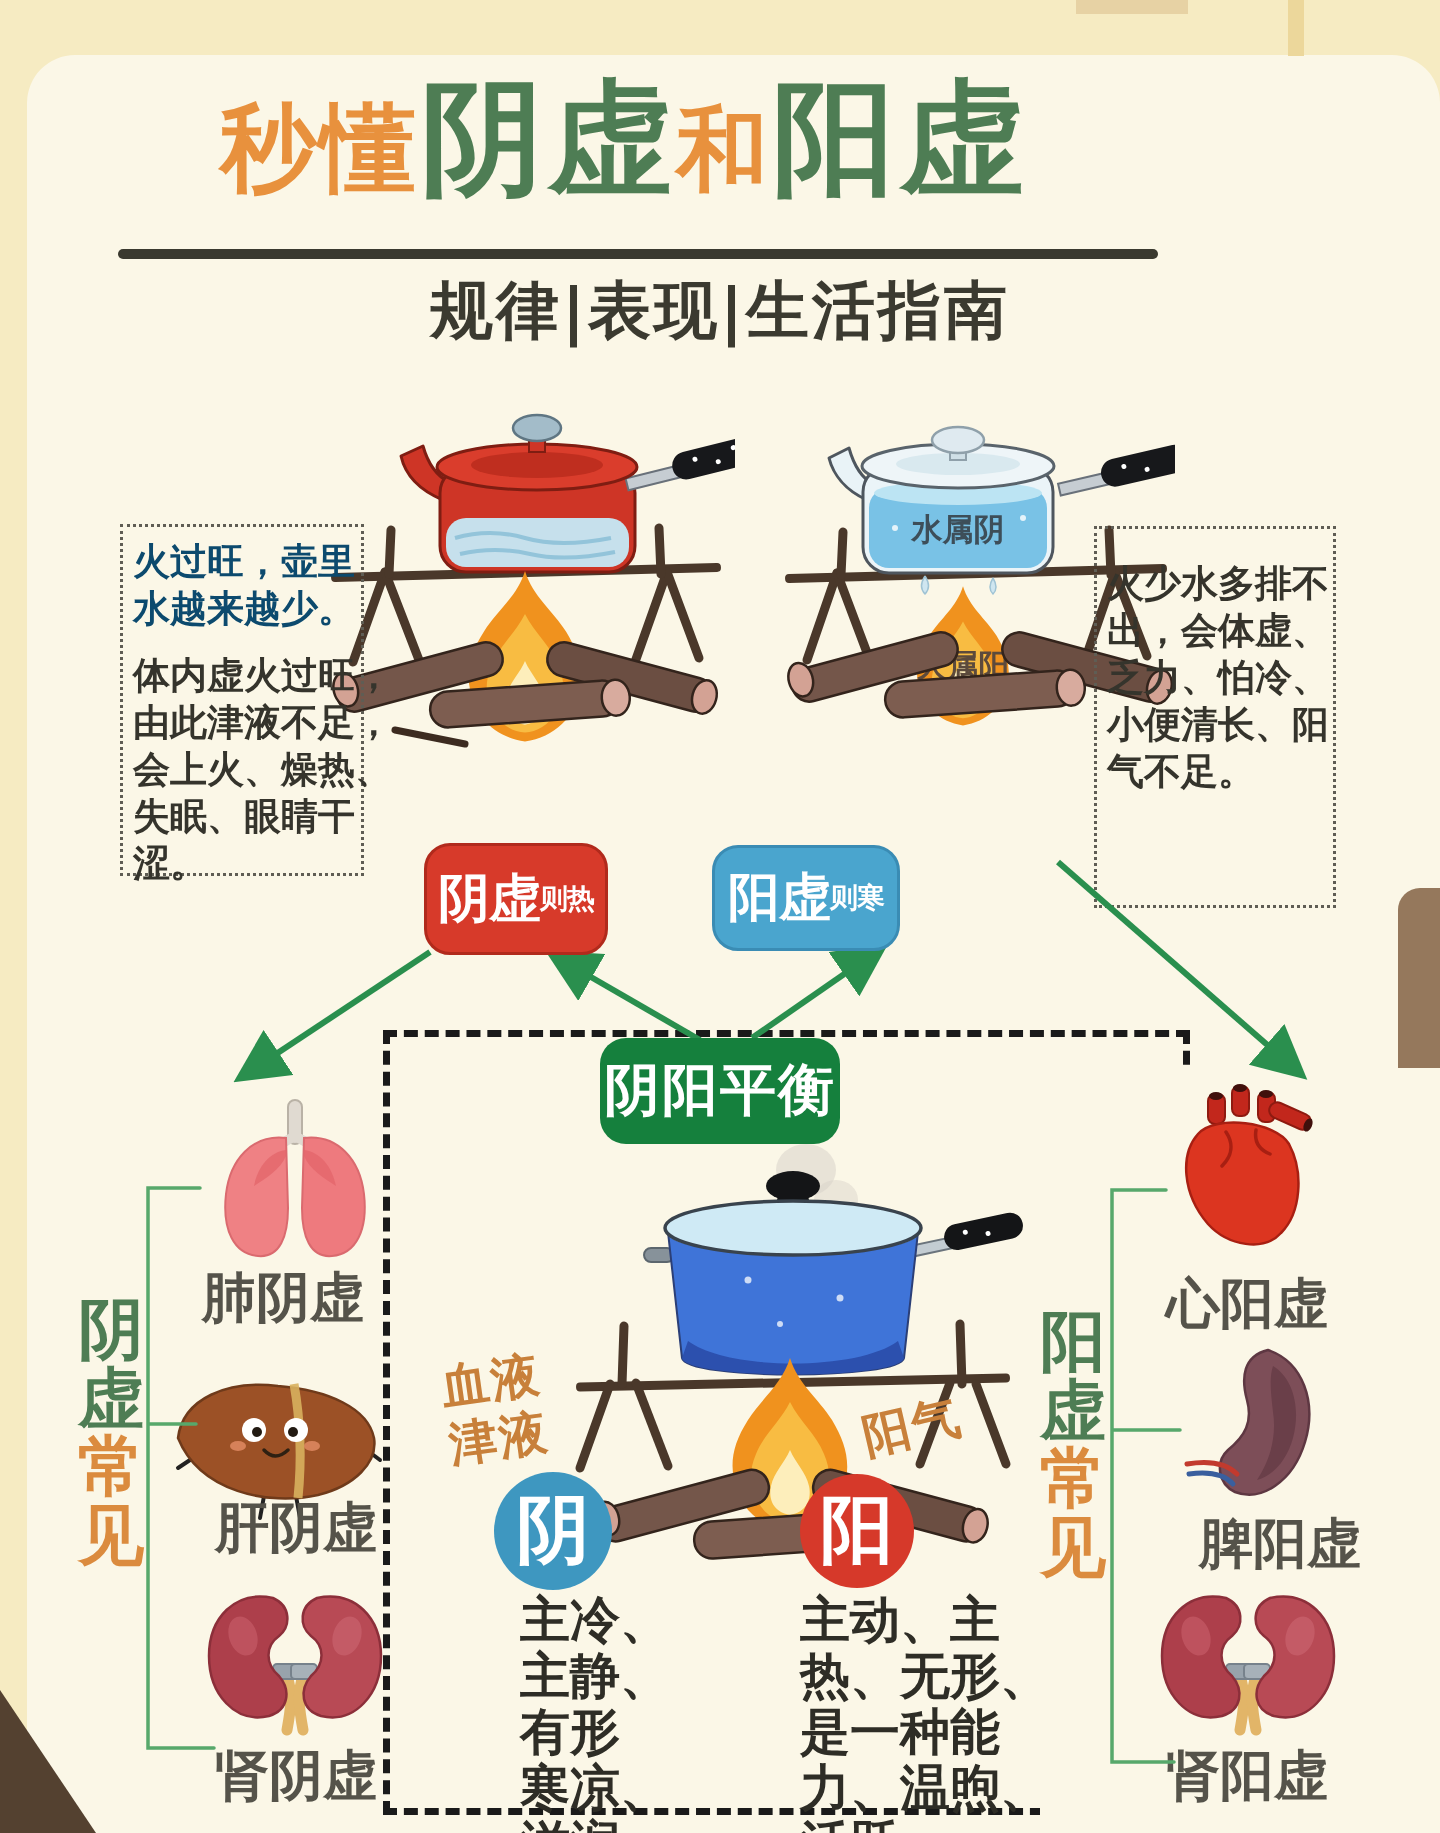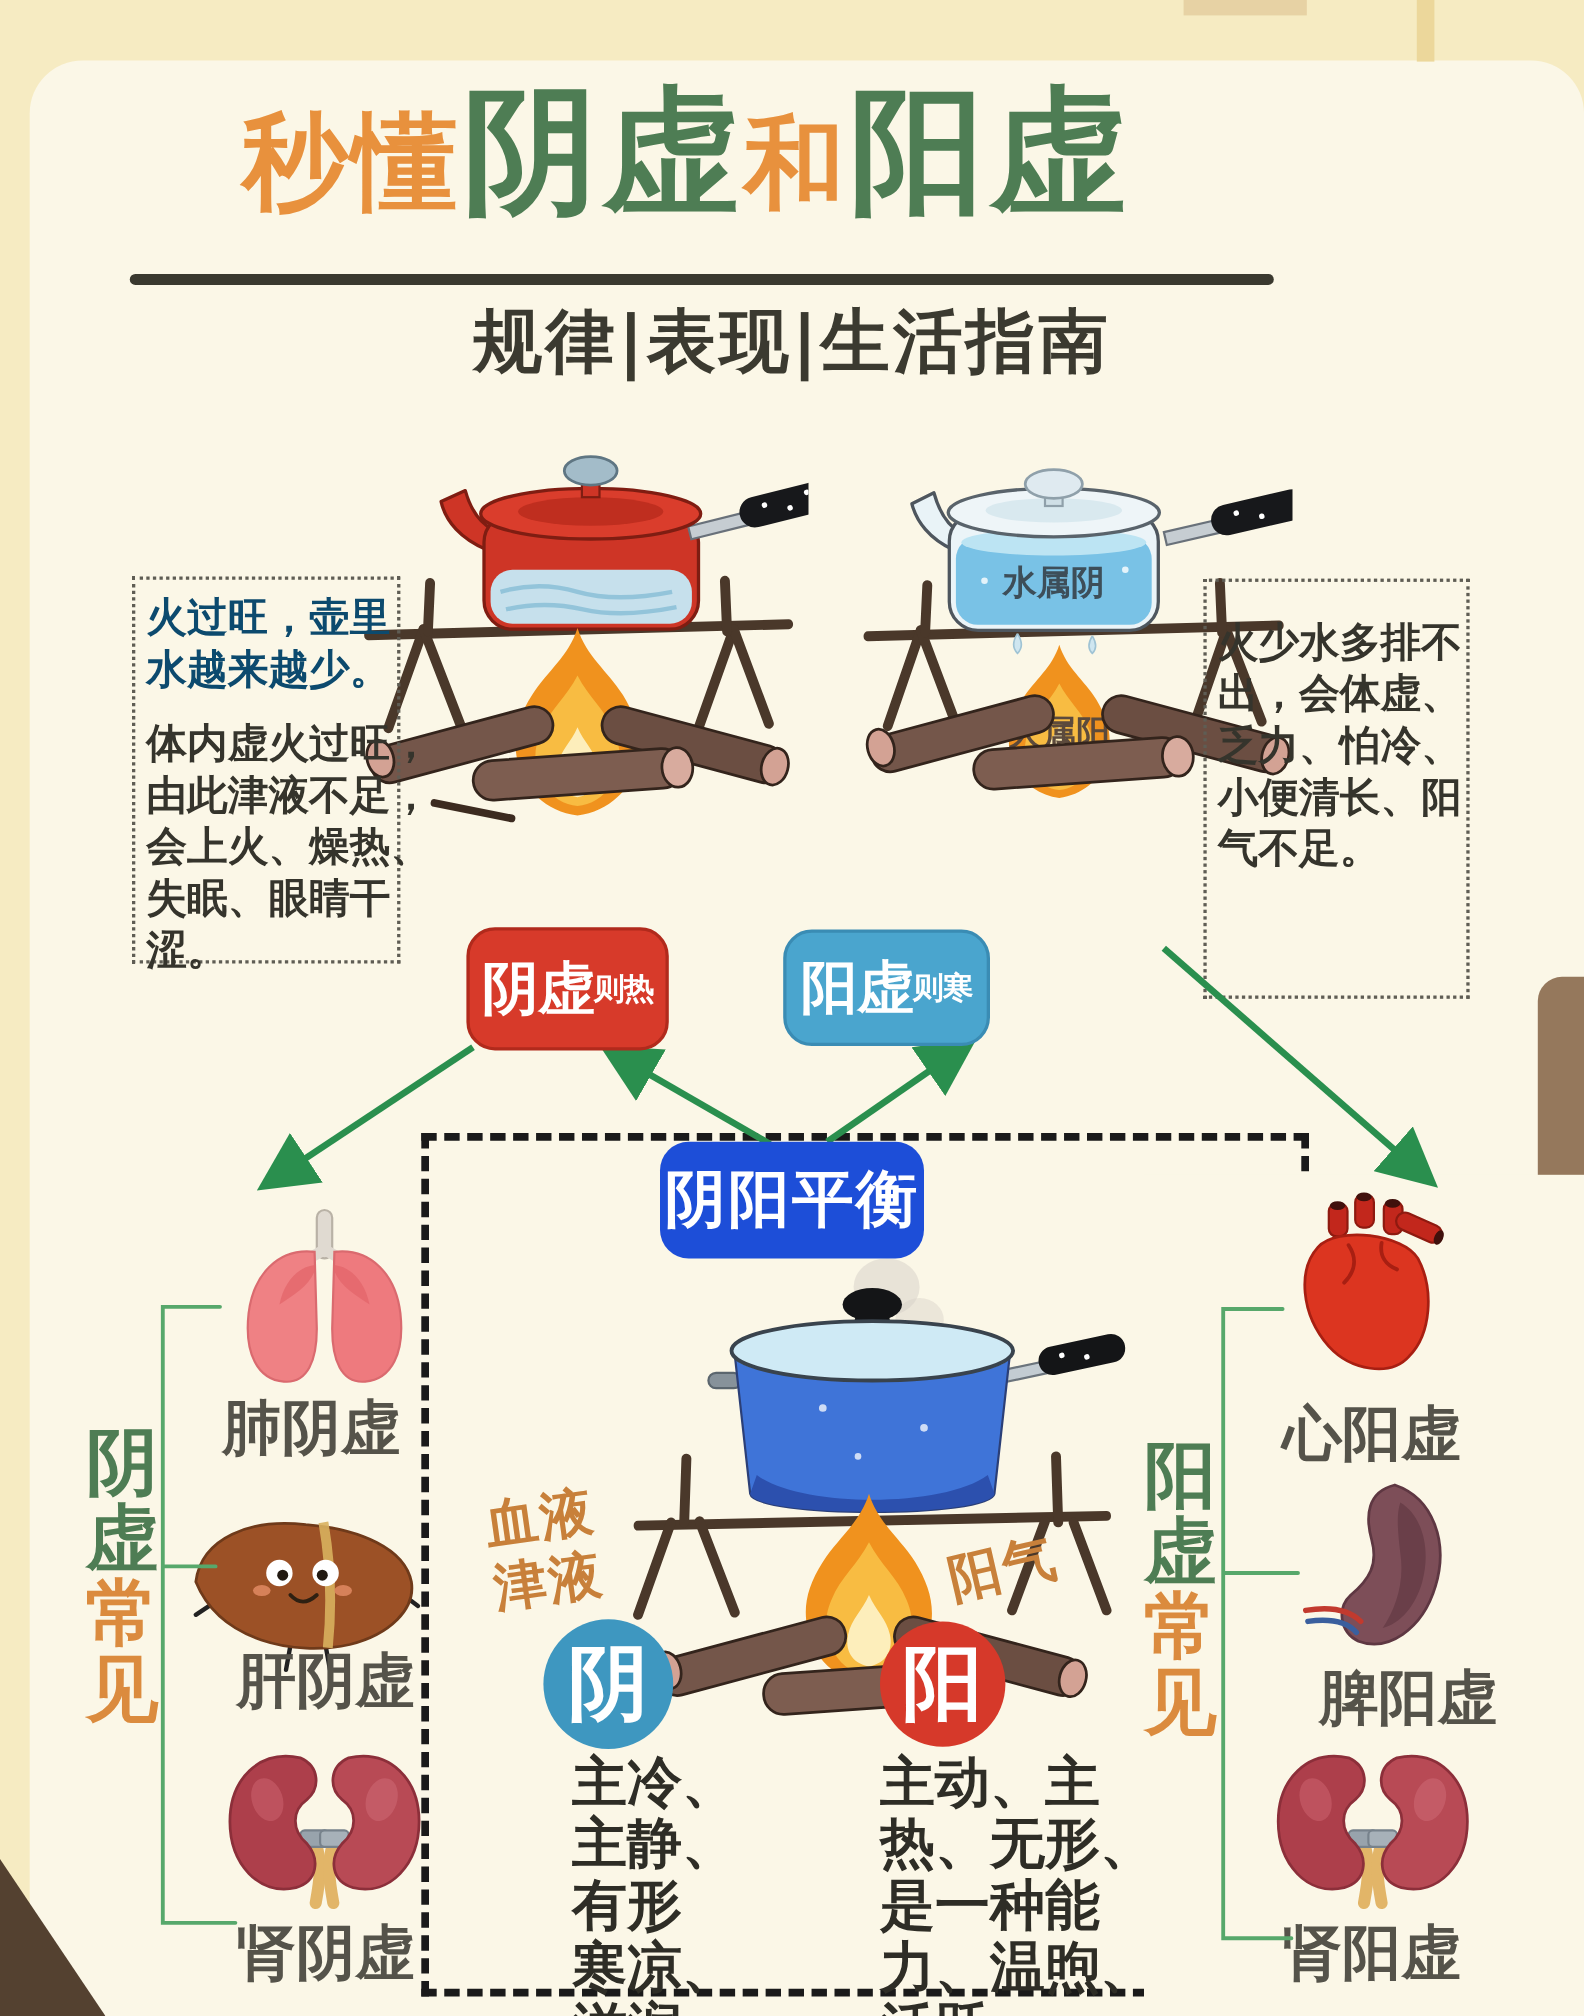--- a/index.html
+++ b/index.html
@@ -29,21 +29,21 @@
   .note-left{left:120px;top:524px;width:244px;height:352px;}
   .note-right{left:1094px;top:526px;width:242px;height:382px;}
   .pill{display:flex;align-items:center;justify-content:center;color:#fff;font-weight:900;
         border-radius:26px;z-index:6;letter-spacing:-1px;white-space:nowrap;}
   .pill .big{font-size:52px;}
   .pill .small{font-size:28px;}
   .pill-red{left:424px;top:843px;width:184px;height:112px;background:#d73a2a;border:3px solid #b12a1c;box-sizing:border-box;}
   .pill-blue{left:712px;top:845px;width:188px;height:106px;background:#4aa5ce;border:3px solid #3a8cb4;box-sizing:border-box;}
   .dash-box{left:383px;top:1030px;width:807px;height:785px;border:7px dashed #1a1a1a;box-sizing:border-box;z-index:1;}
   .occluder{left:1040px;top:1068px;width:400px;height:760px;background:#fbf7e7;z-index:2;}
-  .balance-label{left:600px;top:1038px;width:240px;height:106px;background:#1d4ed8;border-radius:26px;
+  .balance-label{left:600px;top:1038px;width:240px;height:106px;background:#15803d;border-radius:26px;
         display:flex;align-items:center;justify-content:center;color:#fff;font-size:56px;
         font-weight:900;letter-spacing:2px;z-index:6;white-space:nowrap;}
   .scene{z-index:3;}
   .overlay{left:0;top:0;width:1440px;height:1833px;z-index:5;pointer-events:none;}
   .fuel{font-size:48px;font-weight:900;color:#c8803a;white-space:pre;line-height:1.2;
         letter-spacing:2px;z-index:6;}
   .fuel-yin{left:445px;top:1352px;transform:rotate(-8deg);}
   .fuel-yang{left:862px;top:1398px;transform:rotate(-13deg);}
   .circle{border-radius:50%;display:flex;align-items:center;justify-content:center;color:#fff;
         font-weight:900;font-size:74px;z-index:6;box-sizing:border-box;}

